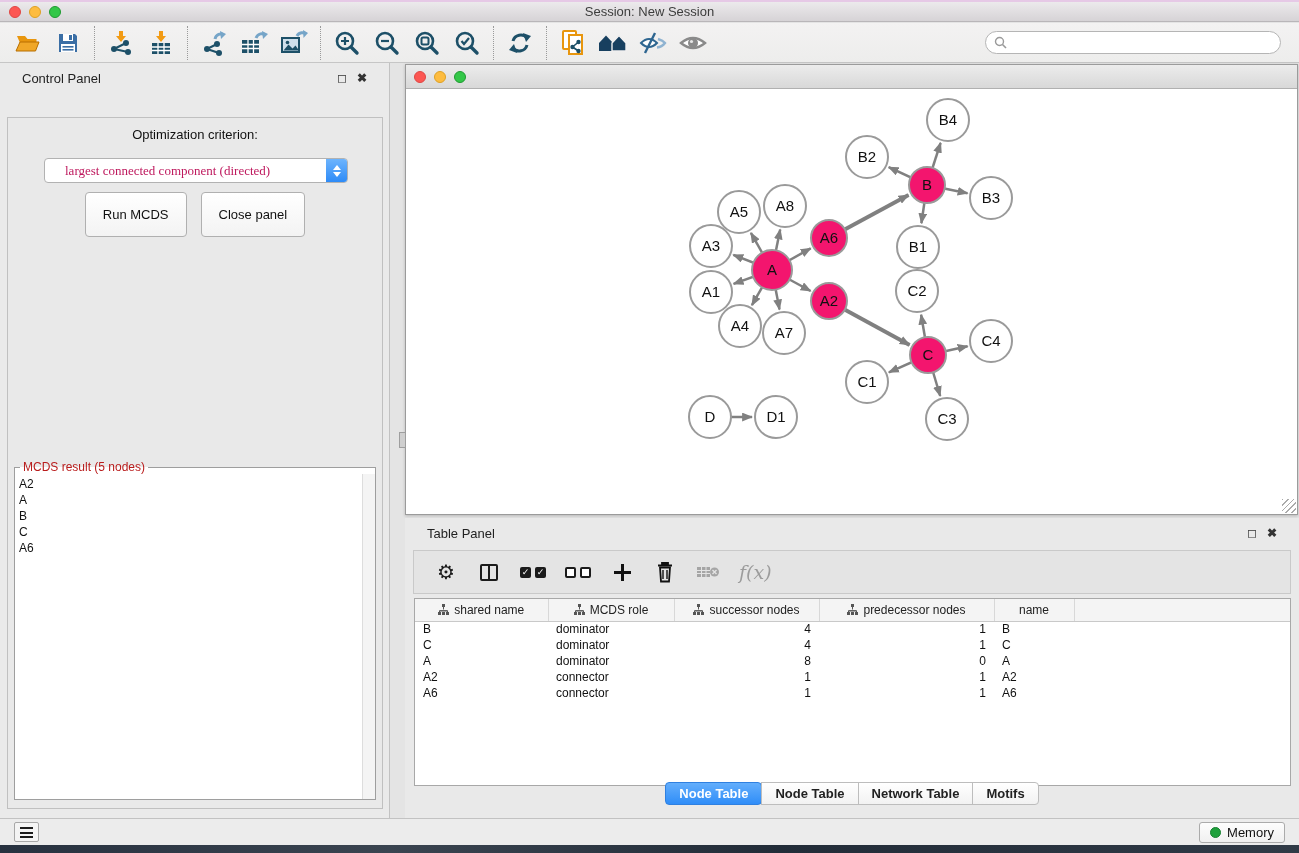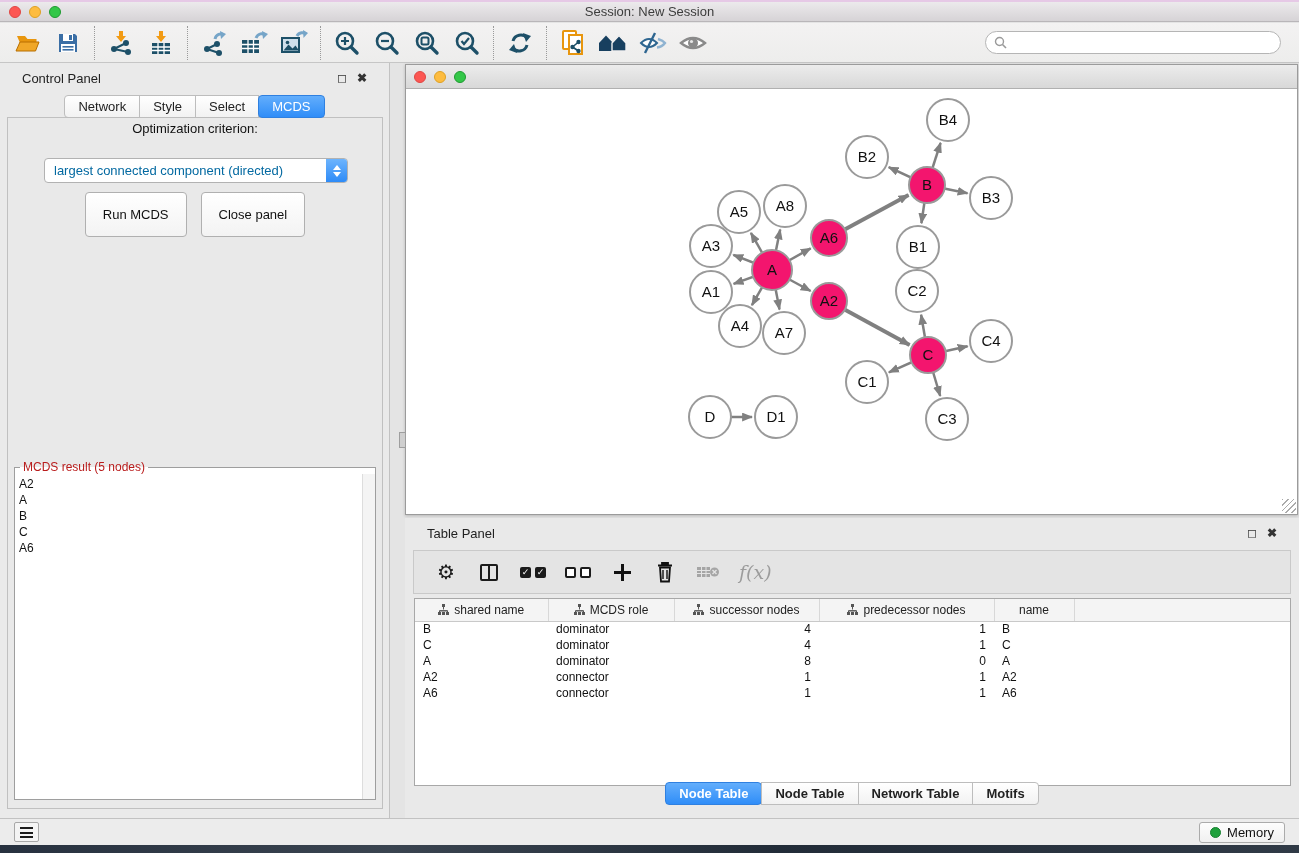--- a/index.html
+++ b/index.html
@@ -38,24 +38,24 @@
   .seg { display:flex; justify-content:center; }
   .seg-btn { background:linear-gradient(#ffffff,#f2f2f2); border:1px solid #bdbdbd; margin-left:-1px;
     padding:3px 13px; font-size:13px; color:#222; cursor:default; }
   .seg-btn:first-child { border-radius:4px 0 0 4px; margin-left:0; }
   .seg-btn:last-child { border-radius:0 4px 4px 0; }
   .seg-btn.active { background:linear-gradient(#63aefc,#2f8df8); border-color:#2f80e0; color:#fff; border-radius:4px; }
 
   .cp-tabs { position:absolute; left:0; top:32px; width:100%; z-index:2; }
   .cp-content { position:absolute; left:7px; top:54px; width:376px; height:692px;
     background:#e9e9e9; border:1px solid #c0c0c0; }
-  .opt-label { text-align:center; margin-top:3px; font-size:13px; color:#111; }
+  .opt-label { text-align:center; margin-top:9px; font-size:13px; color:#111; }
   .dropdown { position:absolute; left:36px; top:40px; width:304px; height:25px; background:#fff;
     border:1px solid #b2b2b2; border-radius:4px; display:flex; align-items:center; }
-  .dropdown .dd-value { flex:1; font-size:13px; padding-left:9px; color:#0369a1; white-space:nowrap; overflow:hidden; }
+  .dropdown .dd-value { flex:1; font-size:13px; padding-left:20px; color:#be185d; white-space:nowrap; overflow:hidden;font-family:Liberation Serif, serif; }
   .dd-stepper { width:21px; height:23px; border-radius:0 3px 3px 0;
     background:linear-gradient(#6db4fd,#2e8bf7); display:flex; flex-direction:column; align-items:center; justify-content:center; gap:2px; }
   .dd-stepper .up { width:0; height:0; border-left:4px solid transparent; border-right:4px solid transparent; border-bottom:5px solid #fff; }
   .dd-stepper .down { width:0; height:0; border-left:4px solid transparent; border-right:4px solid transparent; border-top:5px solid #fff; }
   .btn-row { position:absolute; left:0; top:74px; width:100%; display:flex; justify-content:center; gap:14px; }
   .push-btn { background:linear-gradient(#ffffff,#f3f3f3); border:1px solid #b0b0b0; border-radius:4px;
     padding:14px 17px; font-size:13px; color:#111; cursor:default; }
 
   fieldset.result-box { position:absolute; left:6px; top:342px; width:362px; height:340px;
     border:1px solid #9e9e9e; background:#fff; }
@@ -269,26 +269,20 @@
   </div>
 
   <div class="control-panel">
     <div class="panel-head">
       <span>Control Panel</span>
       <span class="panel-ctls">
         <span>◻</span>
         <span style="font-weight:bold;">✖</span>
       </span>
     </div>
-    <div class="seg cp-tabs">
-        <div class="seg-btn">Network</div>
-        <div class="seg-btn">Style</div>
-        <div class="seg-btn">Select</div>
-        <div class="seg-btn active">MCDS</div>
-      </div>
     <div class="cp-content">
       <div class="opt-label">Optimization criterion:</div>
       <div class="dropdown">
         <span class="dd-value">largest connected component (directed)</span>
         <span class="dd-stepper">
             <span class="up"></span>
             <span class="down"></span>
           </span>
       </div>
       <div class="btn-row">

